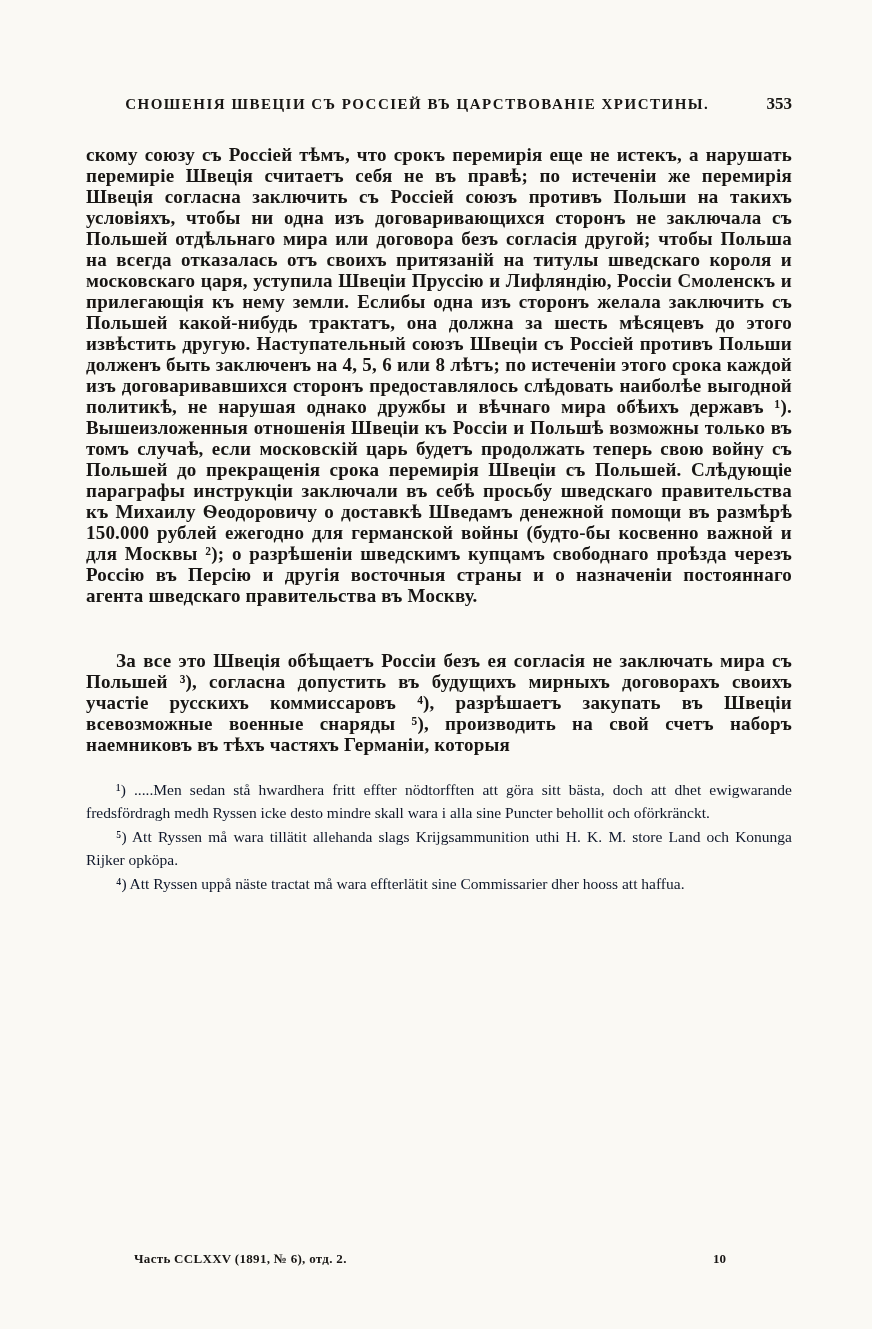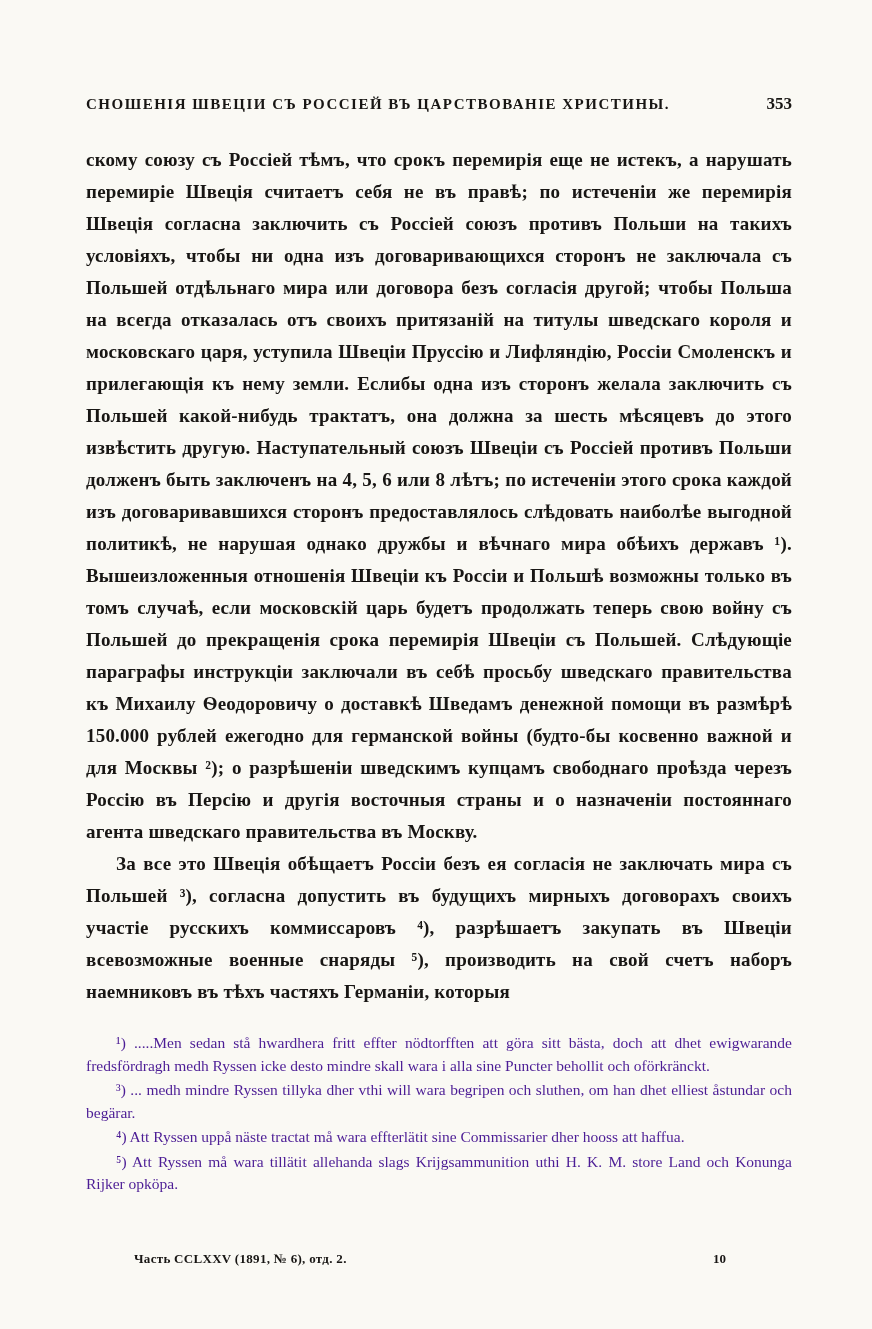--- a/index.html
+++ b/index.html
@@ -27,48 +27,50 @@
   .running-head {
     display: flex;
     align-items: baseline;
     font-weight: bold;
     font-size: 15px;
     letter-spacing: 1.5px;
     white-space: nowrap;
   }
   .running-head .head-title {
     flex: 1;
+    text-align: center;
   }
   .running-head .head-page {
     font-size: 17px;
     letter-spacing: 0;
     padding-left: 18px;
     margin-top: 24px;
   }
   .body-text {
     margin-top: 30px;
     font-size: 19px;
-    line-height: 32px;
+    line-height: 21px;
     font-weight: bold;
     letter-spacing: 0.2px;
     text-align: justify;
   }
   .body-text p {
     margin: 0;
   }
   .body-text p.indented {
     text-indent: 30px;
+    margin-top: 44px;
   }
   .footnotes {
     margin-top: 24px;
     font-size: 15.5px;
     line-height: 22.5px;
     font-weight: normal;
     text-align: justify;
-    color: #4c1d95;
+    color: #0f172a;
   }
   .footnotes p {
     margin: 0 0 2px 0;
     text-indent: 30px;
   }
   .page-footer {
     position: absolute;
     left: 86px;
     right: 80px;
     bottom: 62px;
@@ -99,23 +101,22 @@
       <span class="head-page">353</span>
     </div>
 
     <div class="body-text">
       <p>скому союзу съ Россіей тѣмъ, что срокъ перемирія еще не истекъ, а нарушать перемиріе Швеція считаетъ себя не въ правѣ; по истеченіи же перемирія Швеція согласна заключить съ Россіей союзъ противъ Польши на такихъ условіяхъ, чтобы ни одна изъ договаривающихся сторонъ не заключала съ Польшей отдѣльнаго мира или договора безъ согласія другой; чтобы Польша на всегда отказалась отъ своихъ притязаній на титулы шведскаго короля и московскаго царя, уступила Швеціи Пруссію и Лифляндію, Россіи Смоленскъ и прилегающія къ нему земли. Еслибы одна изъ сторонъ желала заключить съ Польшей какой-нибудь трактатъ, она должна за шесть мѣсяцевъ до этого извѣстить другую. Наступательный союзъ Швеціи съ Россіей противъ Польши долженъ быть заключенъ на 4, 5, 6 или 8 лѣтъ; по истеченіи этого срока каждой изъ договаривавшихся сторонъ предоставлялось слѣдовать наиболѣе выгодной политикѣ, не нарушая однако дружбы и вѣчнаго мира обѣихъ державъ ¹). Вышеизложенныя отношенія Швеціи къ Россіи и Польшѣ возможны только въ томъ случаѣ, если московскій царь будетъ продолжать теперь свою войну съ Польшей до прекращенія срока перемирія Швеціи съ Польшей. Слѣдующіе параграфы инструкціи заключали въ себѣ просьбу шведскаго правительства къ Михаилу Ѳеодоровичу о доставкѣ Шведамъ денежной помощи въ размѣрѣ 150.000 рублей ежегодно для германской войны (будто-бы косвенно важной и для Москвы ²); о разрѣшеніи шведскимъ купцамъ свободнаго проѣзда черезъ Россію въ Персію и другія восточныя страны и о назначеніи постояннаго агента шведскаго правительства въ Москву.</p>
       <p class="indented">За все это Швеція обѣщаетъ Россіи безъ ея согласія не заключать мира съ Польшей ³), согласна допустить въ будущихъ мирныхъ договорахъ своихъ участіе русскихъ коммиссаровъ ⁴), разрѣшаетъ закупать въ Швеціи всевозможные военные снаряды ⁵), производить на свой счетъ наборъ наемниковъ въ тѣхъ частяхъ Германіи, которыя</p>
     </div>
 
     <div class="footnotes">
       <p>¹) .....Men sedan stå hwardhera fritt effter nödtorfften att göra sitt bästa, doch att dhet ewigwarande fredsfördragh medh Ryssen icke desto mindre skall wara i alla sine Puncter behollit och oförkränckt.</p>
-      <p>³) ... medh mindre Ryssen tillyka dher vthi will wara begripen och sluthen, om han dhet elliest åstundar och begärar.</p>
+      <p>⁵) Att Ryssen må wara tillätit allehanda slags Krijgsammunition uthi H. K. M. store Land och Konunga Rijker opköpa.</p>
       <p>⁴) Att Ryssen uppå näste tractat må wara effterlätit sine Commissarier dher hooss att haffua.</p>
-      <p>⁵) Att Ryssen må wara tillätit allehanda slags Krijgsammunition uthi H. K. M. store Land och Konunga Rijker opköpa.</p>
     </div>
 
   </div>
 
   <div class="page-footer">
     <span class="imprint">Часть CCLXXV (1891, № 6), отд. 2.</span>
     <span class="folio">10</span>
   </div>
 </div>
 

